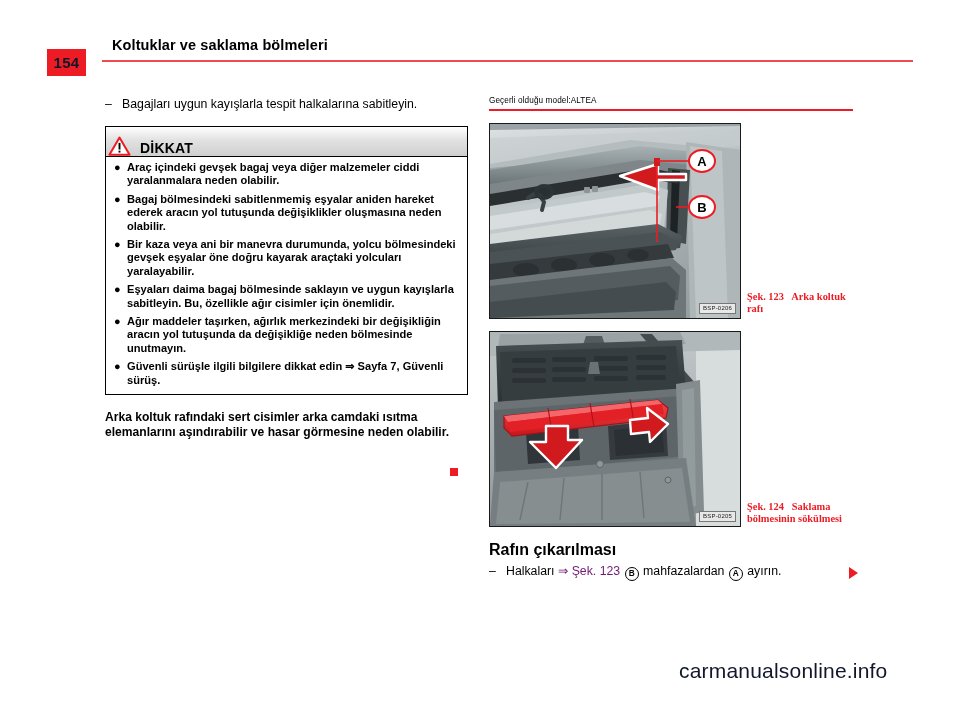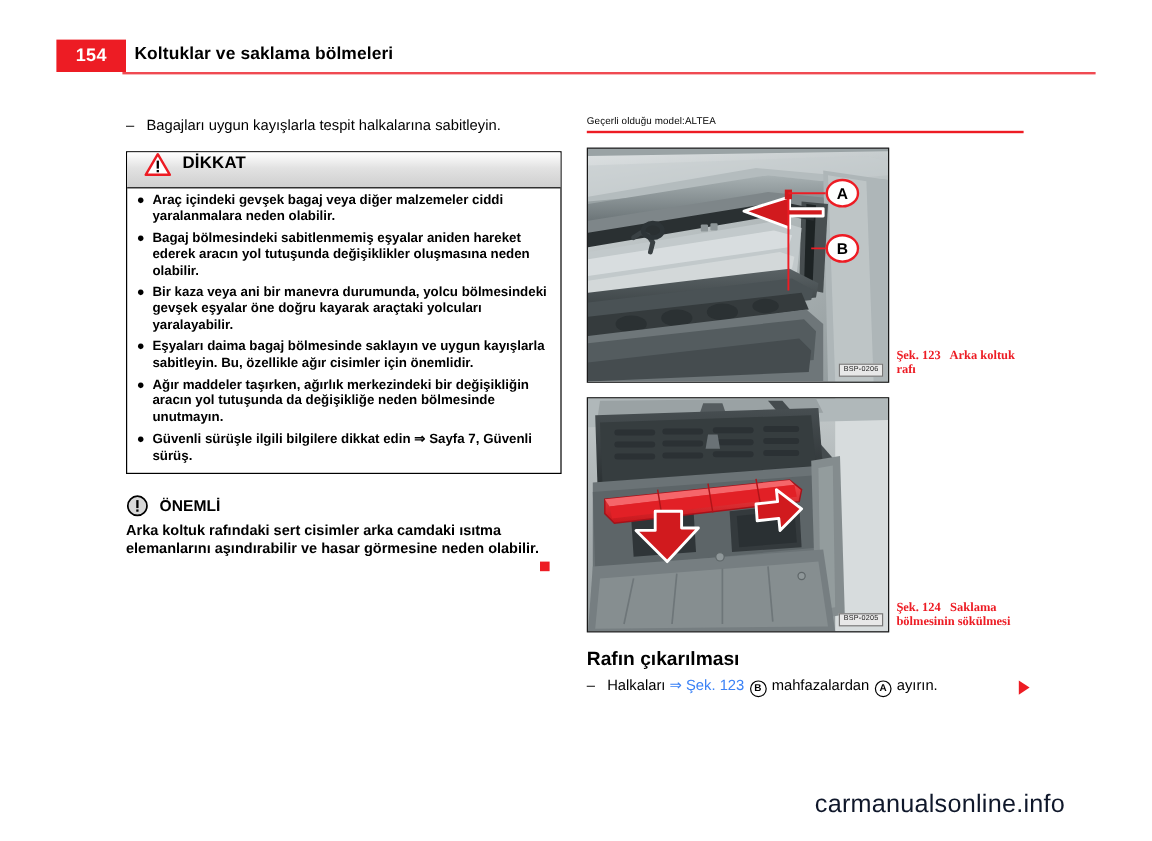--- a/index.html
+++ b/index.html
@@ -20,25 +20,25 @@
   #page-header {
     position: absolute;
     left: 47px;
     top: 33px;
     width: 866px;
     height: 30px;
   }
   #page-number-box {
     position: absolute;
     left: 0;
-    top: 0;
-    width: 58px;
+    top: 16px;
+    width: 39px;
     height: 27px;
     background: #ED1C24;
-    color: #ffffff;
+    color: #0f172a;
     font-weight: bold;
     font-size: 15px;
     display: flex;
     align-items: center;
     justify-content: center;
     letter-spacing: .3px;
   }
   #header-title {
     position: absolute;
     left: 65px;
@@ -88,22 +88,22 @@
     border: 1px solid #000;
     width: 363px;
     box-sizing: border-box;
     background: #ffffff;
   }
   #warning-head {
     height: 29px;
     border-bottom: 1px solid #000;
     background: linear-gradient(to bottom, #ffffff 0%, #e2e2e2 45%, #cfcfcf 100%);
     display: flex;
-    align-items: flex-start;
-    padding-left: 14px;
+    align-items: flex-end;
+    padding-left: 2px;
   }
   #warning-head .w-title {
     font-weight: bold;
     font-size: 14px;
     margin-left: 9px;
     letter-spacing: .2px;
   }
   #warning-body {
     padding: 4px 8px 6px 8px;
   }
@@ -218,21 +218,21 @@
     font-size: 16px;
   }
   #removal-line {
     display: flex;
     align-items: baseline;
     font-size: 12.3px;
     line-height: 17px;
     margin-top: 4px;
   }
   #removal-line .dash { flex: 0 0 17px; }
-  .ref-red { color: #3b82f6; margin-top: 37px; }
+  .ref-red { color: #701a75; margin-top: 37px; }
   .circ-letter {
     display: inline-block;
     width: 12px;
     height: 12px;
     border: 1.3px solid #000;
     border-radius: 50%;
     font-size: 8.3px;
     font-weight: bold;
     line-height: 11.5px;
     text-align: center;
@@ -309,30 +309,20 @@
         <span class="bullet-text">Ağır maddeler taşırken, ağırlık merkezindeki bir değişikliğin aracın yol tutuşunda da değişikliğe neden bölmesinde unutmayın.</span>
       </div>
       <div class="warn-bullet">
         <span class="bullet-dot">●</span>
         <span class="bullet-text">Güvenli sürüşle ilgili bilgilere dikkat edin ⇒ Sayfa 7, Güvenli sürüş.</span>
       </div>
     </div>
   </div>
 
   <div class="note-block">
-    <div class="note-head">
-      <span>
-        <svg class="icon-important" viewBox="0 0 20 20">
-          <circle cx="10" cy="10" r="8.4" fill="#d9d9d9" stroke="#000" stroke-width="1.5"></circle>
-          <rect x="9" y="5" width="2" height="7" fill="#000"></rect>
-          <rect x="9" y="13.2" width="2" height="2" fill="#000"></rect>
-        </svg>
-      </span>
-      <span class="n-title">ÖNEMLİ</span>
-    </div>
     <div class="note-text">Arka koltuk rafındaki sert cisimler arka camdaki ısıtma elemanlarını aşındırabilir ve hasar görmesine neden olabilir.</div>
   </div>
 
 
 </div>
 
 <div id="end-marker-square"></div>
 
 <div id="right-column">
 

